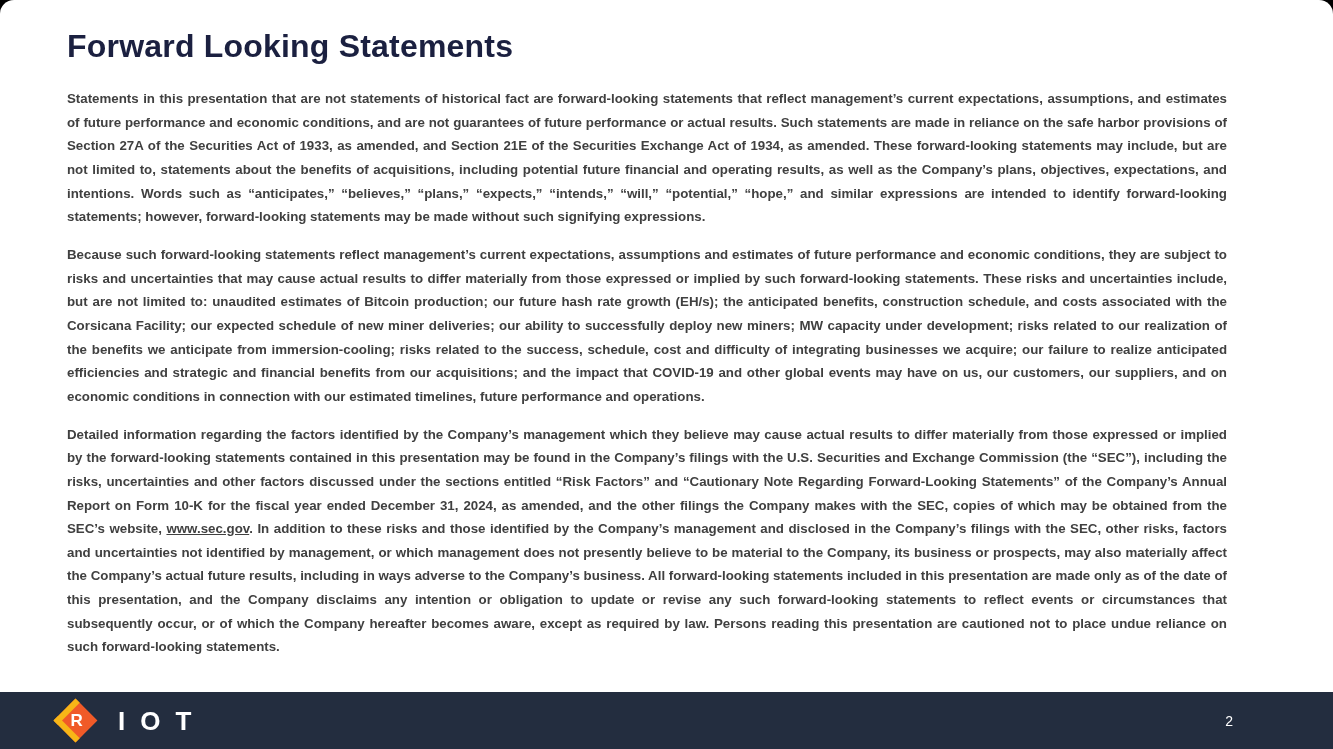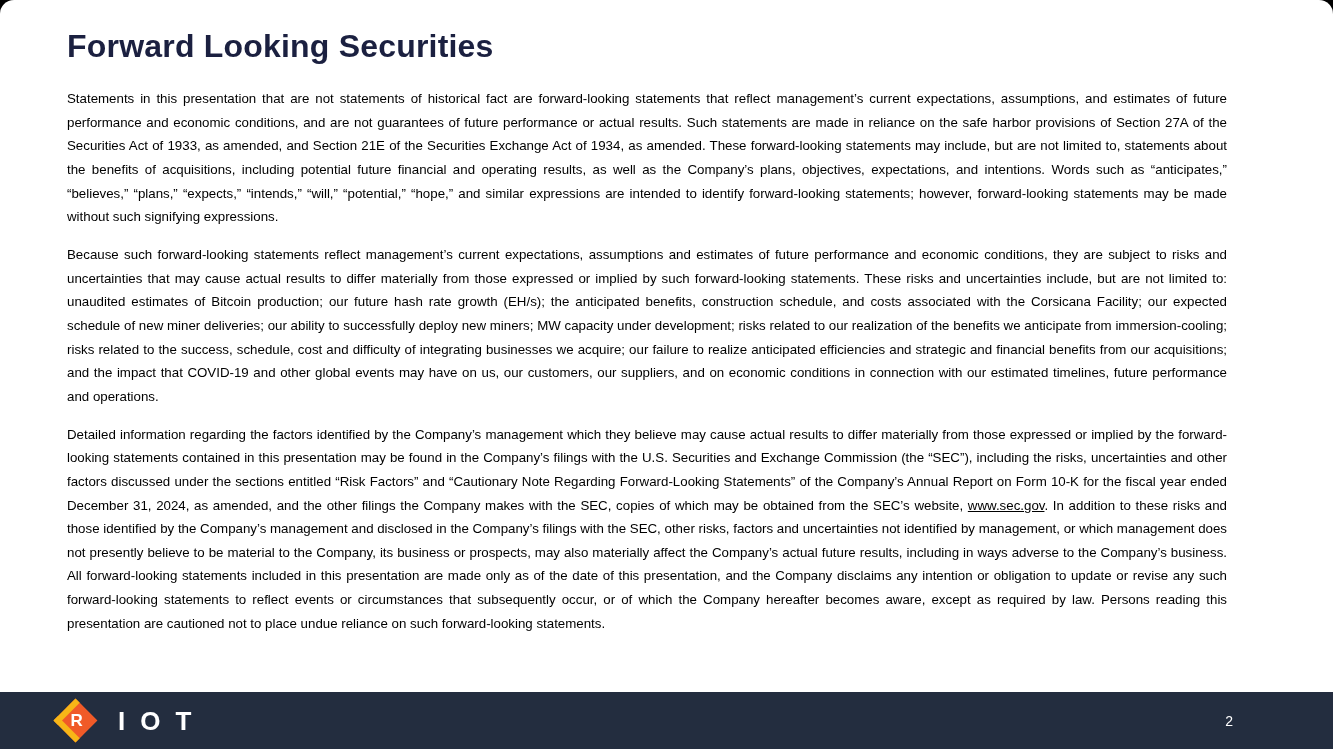--- a/index.html
+++ b/index.html
@@ -24,25 +24,25 @@
   }
   .slide-title {
     font-size: 32px;
     font-weight: 800;
     color: #1b2040;
     margin: 0 0 22px 0;
     letter-spacing: 0.2px;
   }
   .para {
     font-size: 13.3px;
-    font-weight: 400;
+    font-weight: 700;
     line-height: 1.78;
     text-align: justify;
     margin: 0 6px 14px 0;
-    color: #000000;
+    color: #404040;
   }
   .sec-link {
     color: inherit;
     text-decoration: underline;
     cursor: pointer;
   }
   .footer {
     position: absolute;
     left: 0;
     right: 0;
@@ -97,21 +97,21 @@
   .page-number {
     color: #ffffff;
     font-size: 14px;
     font-weight: 400;
   }
 </style>
 </head>
 <body>
 
 <div class="content">
-  <h1 class="slide-title">Forward Looking Securities</h1>
+  <h1 class="slide-title">Forward Looking Statements</h1>
 
   <p class="para">Statements in this presentation that are not statements of historical fact are forward-looking statements that reflect management’s current expectations, assumptions, and estimates of future performance and economic conditions, and are not guarantees of future performance or actual results. Such statements are made in reliance on the safe harbor provisions of Section 27A of the Securities Act of 1933, as amended, and Section 21E of the Securities Exchange Act of 1934, as amended. These forward-looking statements may include, but are not limited to, statements about the benefits of acquisitions, including potential future financial and operating results, as well as the Company’s plans, objectives, expectations, and intentions. Words such as “anticipates,” “believes,” “plans,” “expects,” “intends,” “will,” “potential,” “hope,” and similar expressions are intended to identify forward-looking statements; however, forward-looking statements may be made without such signifying expressions.</p>
 
   <p class="para">Because such forward-looking statements reflect management’s current expectations, assumptions and estimates of future performance and economic conditions, they are subject to risks and uncertainties that may cause actual results to differ materially from those expressed or implied by such forward-looking statements. These risks and uncertainties include, but are not limited to: unaudited estimates of Bitcoin production; our future hash rate growth (EH/s); the anticipated benefits, construction schedule, and costs associated with the Corsicana Facility; our expected schedule of new miner deliveries; our ability to successfully deploy new miners; MW capacity under development; risks related to our realization of the benefits we anticipate from immersion-cooling; risks related to the success, schedule, cost and difficulty of integrating businesses we acquire; our failure to realize anticipated efficiencies and strategic and financial benefits from our acquisitions; and the impact that COVID-19 and other global events may have on us, our customers, our suppliers, and on economic conditions in connection with our estimated timelines, future performance and operations.</p>
 
   <p class="para"><span>Detailed information regarding the factors identified by the Company’s management which they believe may cause actual results to differ materially from those expressed or implied by the forward-looking statements contained in this presentation may be found in the Company’s filings with the U.S. Securities and Exchange Commission (the “SEC”), including the risks, uncertainties and other factors discussed under the sections entitled “Risk Factors” and “Cautionary Note Regarding Forward-Looking Statements” of the Company’s Annual Report on Form 10-K for the fiscal year ended December 31, 2024, as amended, and the other filings the Company makes with the SEC, copies of which may be obtained from the SEC’s website, </span><a class="sec-link">www.sec.gov</a><span>. In addition to these risks and those identified by the Company’s management and disclosed in the Company’s filings with the SEC, other risks, factors and uncertainties not identified by management, or which management does not presently believe to be material to the Company, its business or prospects, may also materially affect the Company’s actual future results, including in ways adverse to the Company’s business. All forward-looking statements included in this presentation are made only as of the date of this presentation, and the Company disclaims any intention or obligation to update or revise any such forward-looking statements to reflect events or circumstances that subsequently occur, or of which the Company hereafter becomes aware, except as required by law. Persons reading this presentation are cautioned not to place undue reliance on such forward-looking statements.</span></p>
 </div>
 
 <div class="footer">
   <div class="logo">

